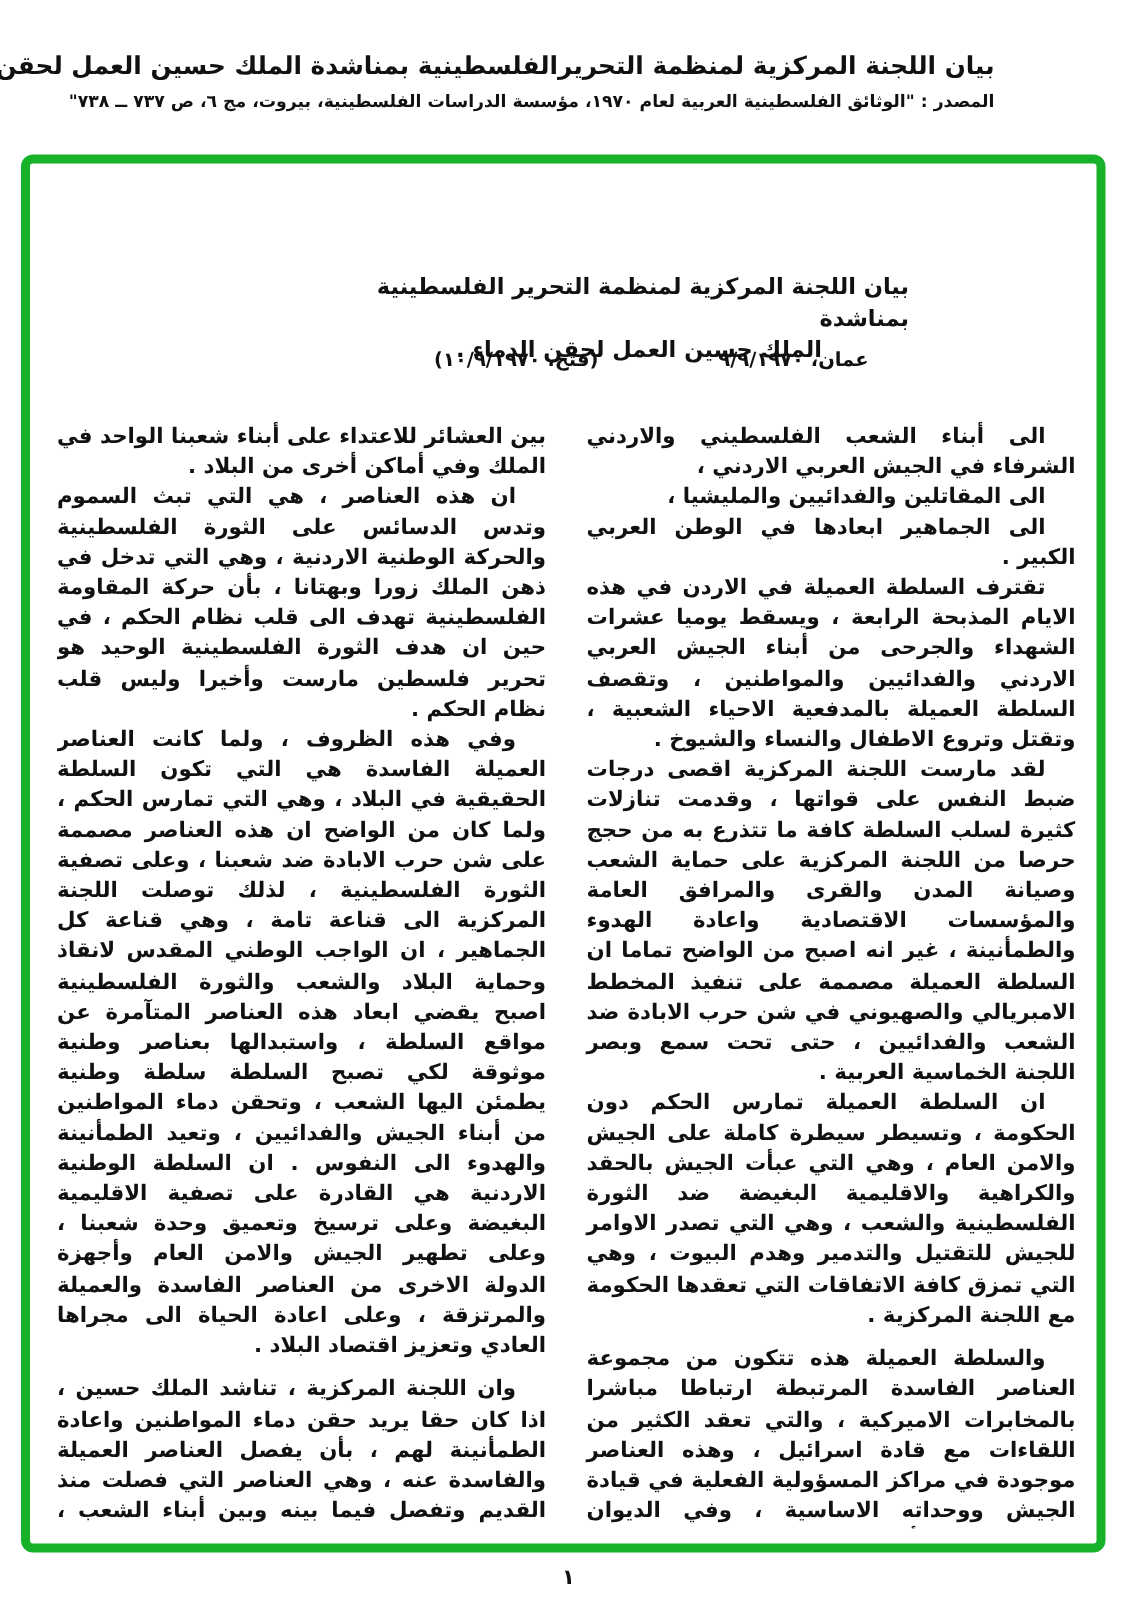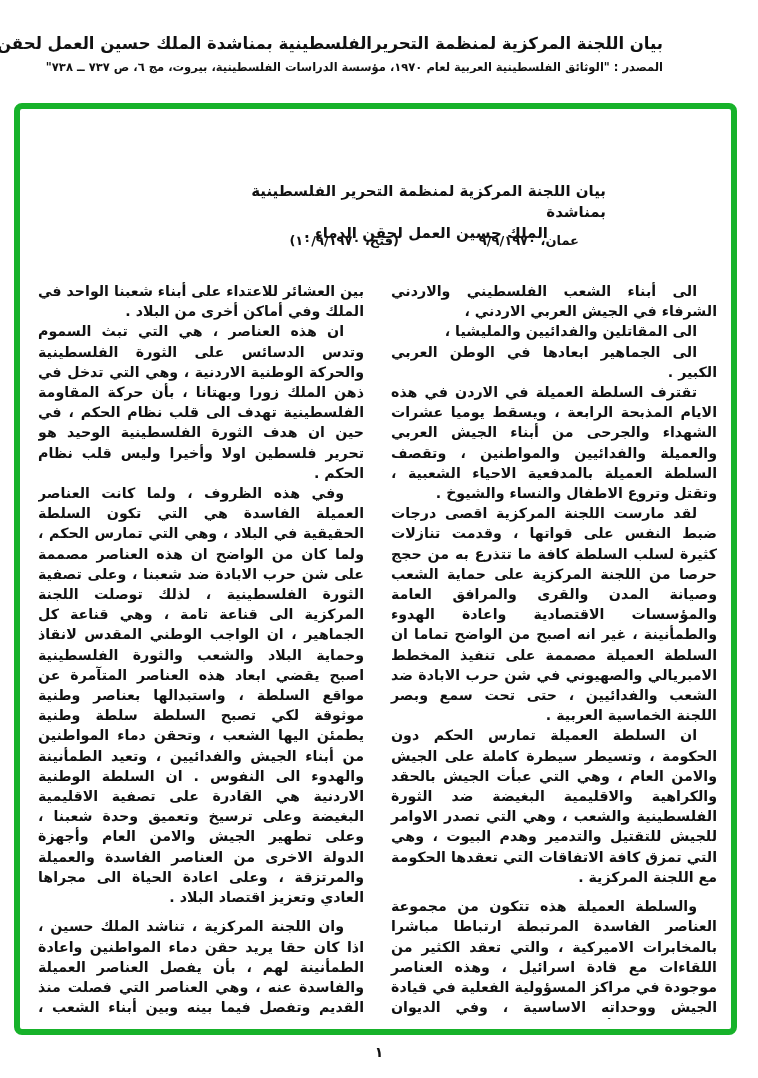--- a/index.html
+++ b/index.html
@@ -121,28 +121,28 @@
     <div class="dateline">
       <span class="place">عمان، ٩/٩/١٩٧٠</span>
       <span class="org">(فتح، ١٠/٩/١٩٧٠)</span>
     </div>
 
     <div class="columns">
       <div class="col">
           <p class="para">الى أبناء الشعب الفلسطيني والاردني الشرفاء في الجيش العربي الاردني ،</p>
           <p class="para">الى المقاتلين والفدائيين والمليشيا ،</p>
           <p class="para">الى الجماهير ابعادها في الوطن العربي الكبير .</p>
-          <p class="para">تقترف السلطة العميلة في الاردن في هذه الايام المذبحة الرابعة ، ويسقط يوميا عشرات الشهداء والجرحى من أبناء الجيش العربي والعميلة والفدائيين والمواطنين ، وتقصف السلطة العميلة بالمدفعية الاحياء الشعبية ، وتقتل وتروع الاطفال والنساء والشيوخ .</p>
+          <p class="para">تقترف السلطة العميلة في الاردن في هذه الايام المذبحة الرابعة ، ويسقط يوميا عشرات الشهداء والجرحى من أبناء الجيش العربي الاردني والفدائيين والمواطنين ، وتقصف السلطة العميلة بالمدفعية الاحياء الشعبية ، وتقتل وتروع الاطفال والنساء والشيوخ .</p>
           <p class="para">لقد مارست اللجنة المركزية اقصى درجات ضبط النفس على قواتها ، وقدمت تنازلات كثيرة لسلب السلطة كافة ما تتذرع به من حجج حرصا من اللجنة المركزية على حماية الشعب وصيانة المدن والقرى والمرافق العامة والمؤسسات الاقتصادية واعادة الهدوء والطمأنينة ، غير انه اصبح من الواضح تماما ان السلطة العميلة مصممة على تنفيذ المخطط الامبريالي والصهيوني في شن حرب الابادة ضد الشعب والفدائيين ، حتى تحت سمع وبصر اللجنة الخماسية العربية .</p>
           <p class="para">ان السلطة العميلة تمارس الحكم دون الحكومة ، وتسيطر سيطرة كاملة على الجيش والامن العام ، وهي التي عبأت الجيش بالحقد والكراهية والاقليمية البغيضة ضد الثورة الفلسطينية والشعب ، وهي التي تصدر الاوامر للجيش للتقتيل والتدمير وهدم البيوت ، وهي التي تمزق كافة الاتفاقات التي تعقدها الحكومة مع اللجنة المركزية .</p>
           <p class="para gap">والسلطة العميلة هذه تتكون من مجموعة العناصر الفاسدة المرتبطة ارتباطا مباشرا بالمخابرات الاميركية ، والتي تعقد الكثير من اللقاءات مع قادة اسرائيل ، وهذه العناصر موجودة في مراكز المسؤولية الفعلية في قيادة الجيش ووحداته الاساسية ، وفي الديوان الملكي ، وفي أجهزة الدولة الرئيسية الاخرى ، كما انها موجودة حول الملك .</p>
         </div>
       <div class="col">
           <p class="para noindent">بين العشائر للاعتداء على أبناء شعبنا الواحد في الملك وفي أماكن أخرى من البلاد .</p>
-          <p class="para">ان هذه العناصر ، هي التي تبث السموم وتدس الدسائس على الثورة الفلسطينية والحركة الوطنية الاردنية ، وهي التي تدخل في ذهن الملك زورا وبهتانا ، بأن حركة المقاومة الفلسطينية تهدف الى قلب نظام الحكم ، في حين ان هدف الثورة الفلسطينية الوحيد هو تحرير فلسطين اولا وأخيرا وليس قلب نظام الحكم .</p>
+          <p class="para">ان هذه العناصر ، هي التي تبث السموم وتدس الدسائس على الثورة الفلسطينية والحركة الوطنية الاردنية ، وهي التي تدخل في ذهن الملك زورا وبهتانا ، بأن حركة المقاومة الفلسطينية تهدف الى قلب نظام الحكم ، في حين ان هدف الثورة الفلسطينية الوحيد هو تحرير فلسطين مارست وأخيرا وليس قلب نظام الحكم .</p>
           <p class="para">وفي هذه الظروف ، ولما كانت العناصر العميلة الفاسدة هي التي تكون السلطة الحقيقية في البلاد ، وهي التي تمارس الحكم ، ولما كان من الواضح ان هذه العناصر مصممة على شن حرب الابادة ضد شعبنا ، وعلى تصفية الثورة الفلسطينية ، لذلك توصلت اللجنة المركزية الى قناعة تامة ، وهي قناعة كل الجماهير ، ان الواجب الوطني المقدس لانقاذ وحماية البلاد والشعب والثورة الفلسطينية اصبح يقضي ابعاد هذه العناصر المتآمرة عن مواقع السلطة ، واستبدالها بعناصر وطنية موثوقة لكي تصبح السلطة سلطة وطنية يطمئن اليها الشعب ، وتحقن دماء المواطنين من أبناء الجيش والفدائيين ، وتعيد الطمأنينة والهدوء الى النفوس . ان السلطة الوطنية الاردنية هي القادرة على تصفية الاقليمية البغيضة وعلى ترسيخ وتعميق وحدة شعبنا ، وعلى تطهير الجيش والامن العام وأجهزة الدولة الاخرى من العناصر الفاسدة والعميلة والمرتزقة ، وعلى اعادة الحياة الى مجراها العادي وتعزيز اقتصاد البلاد .</p>
           <p class="para gap">وان اللجنة المركزية ، تناشد الملك حسين ، اذا كان حقا يريد حقن دماء المواطنين واعادة الطمأنينة لهم ، بأن يفصل العناصر العميلة والفاسدة عنه ، وهي العناصر التي فصلت منذ القديم وتفصل فيما بينه وبين أبناء الشعب ، وذلك بالتخلي عن هذه العناصر والموافقة على ابعادها عن مواقع المسؤولية والسيطرة ، والاستجابة لمطلب الشعب باستبدالها بعناصر اردنية وطنية موثوقة .</p>
         </div>
     </div>
 
   </div>
 
   <div class="pagenum">١</div>
 
 </div>

